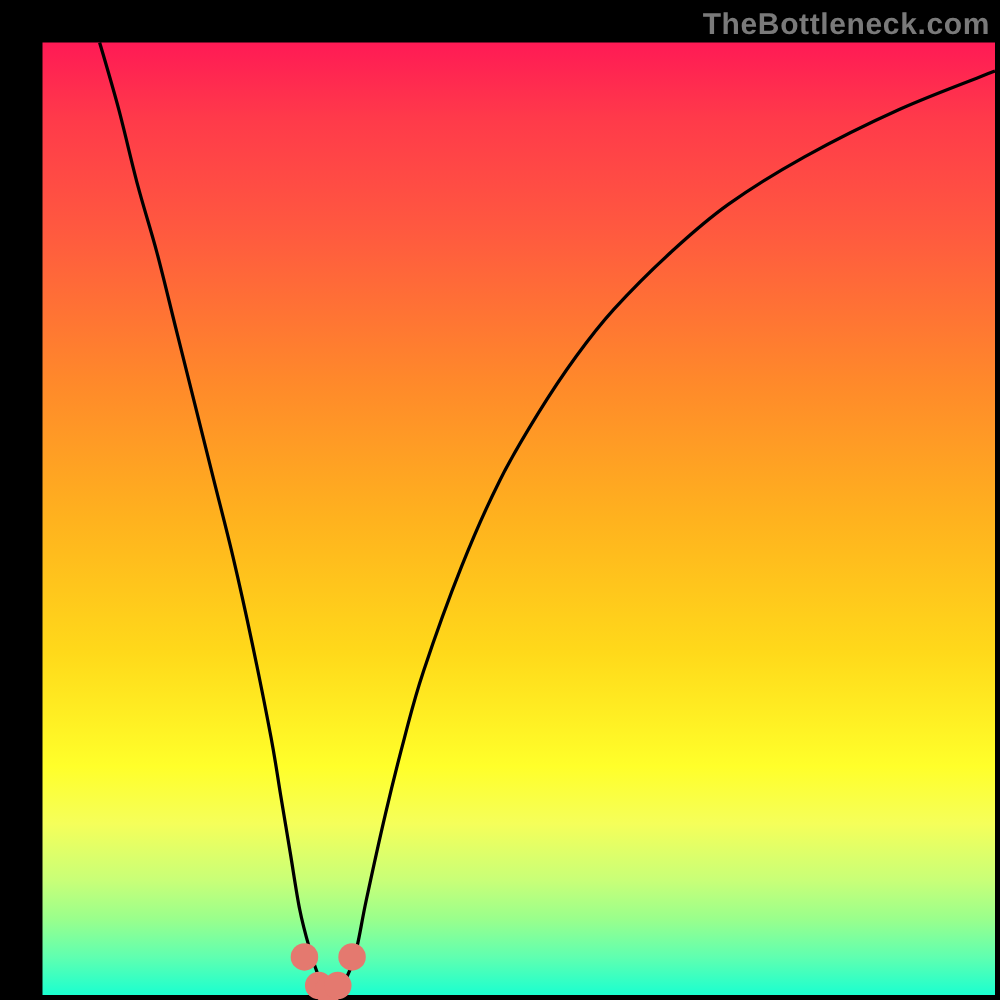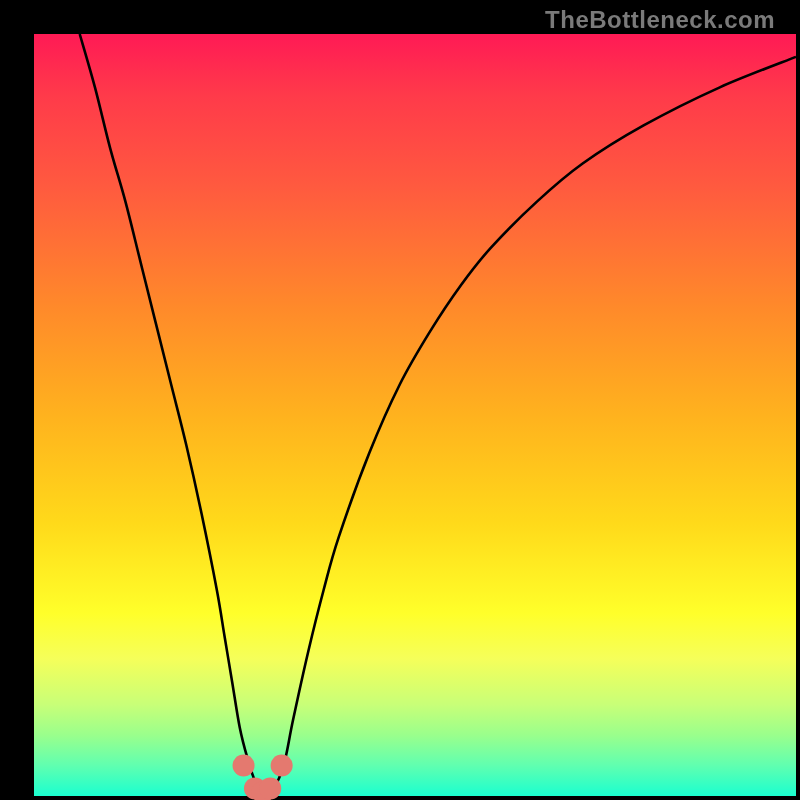--- a/index.html
+++ b/index.html
@@ -36,21 +36,21 @@
       #f5ff5a 82%,
       #c8ff78 88%,
       #9aff8c 92%,
       #60ffb0 96%,
       #1affd0 100%
     );
   }
   .watermark {
     position: absolute;
     top: 6px;
-    right: 25px;
+    right: 8px;
     font-family: Arial, Helvetica, sans-serif;
     font-size: 24px;
     font-weight: 600;
     color: #7a7a7a;
     letter-spacing: 0.5px;
     user-select: none;
   }
   svg.curve {
     position: absolute;
     left: 0;

